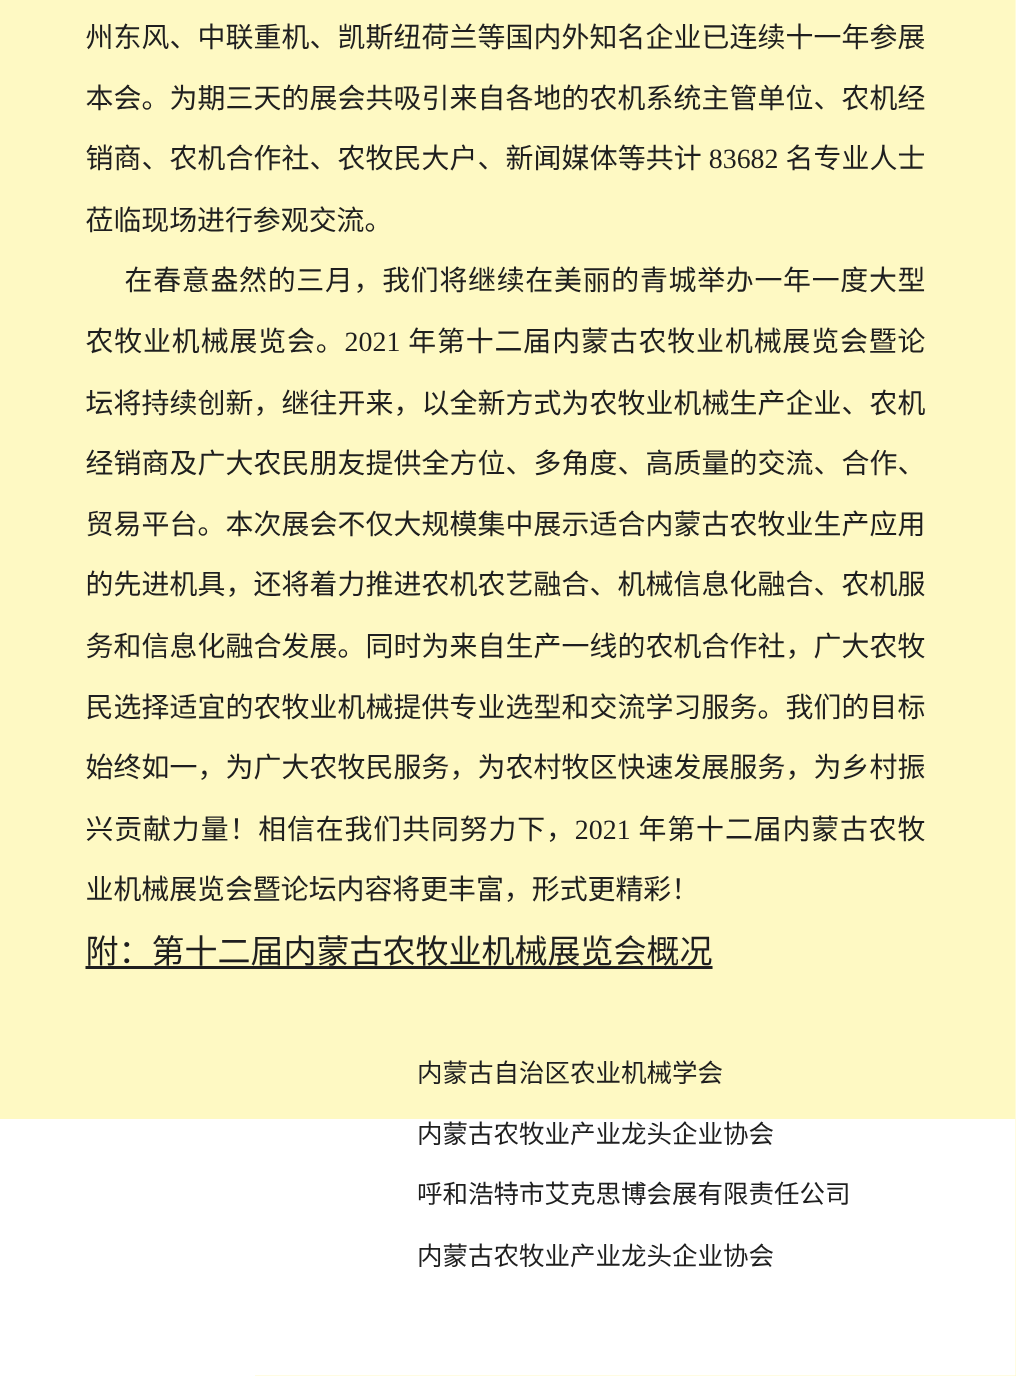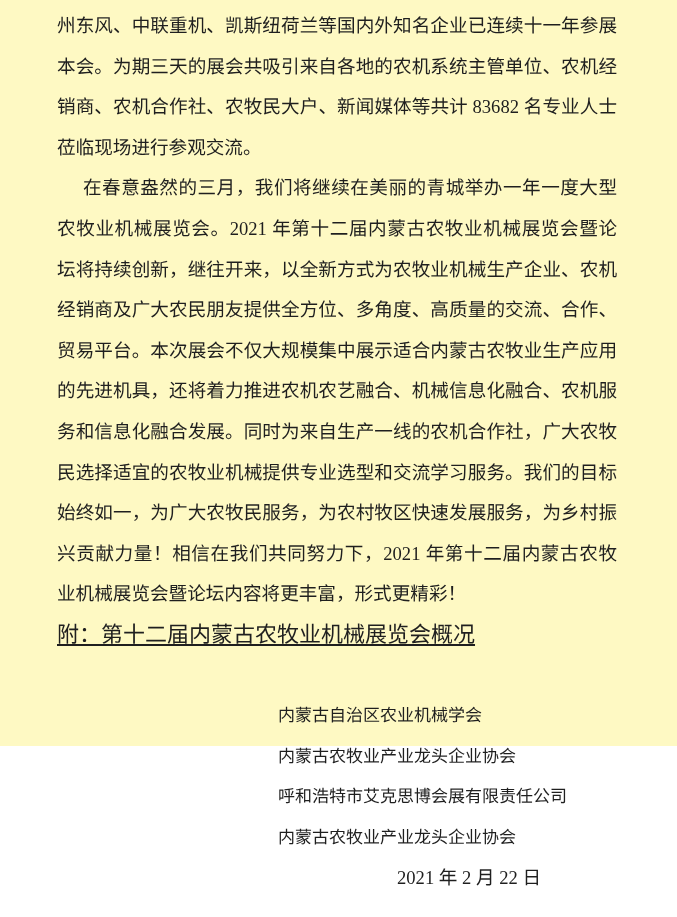--- a/index.html
+++ b/index.html
@@ -64,14 +64,13 @@
 
   <p class="attach">附：第十二届内蒙古农牧业机械展览会概况</p>
 
   <div class="sigs">
     <p>内蒙古自治区农业机械学会</p>
     <p>内蒙古农牧业产业龙头企业协会</p>
     <p>呼和浩特市艾克思博会展有限责任公司</p>
     <p>内蒙古农牧业产业龙头企业协会</p>
   </div>
 
-  <p class="date">2021 年 2 月 22 日</p>
 </div>
 
 </body></html>

